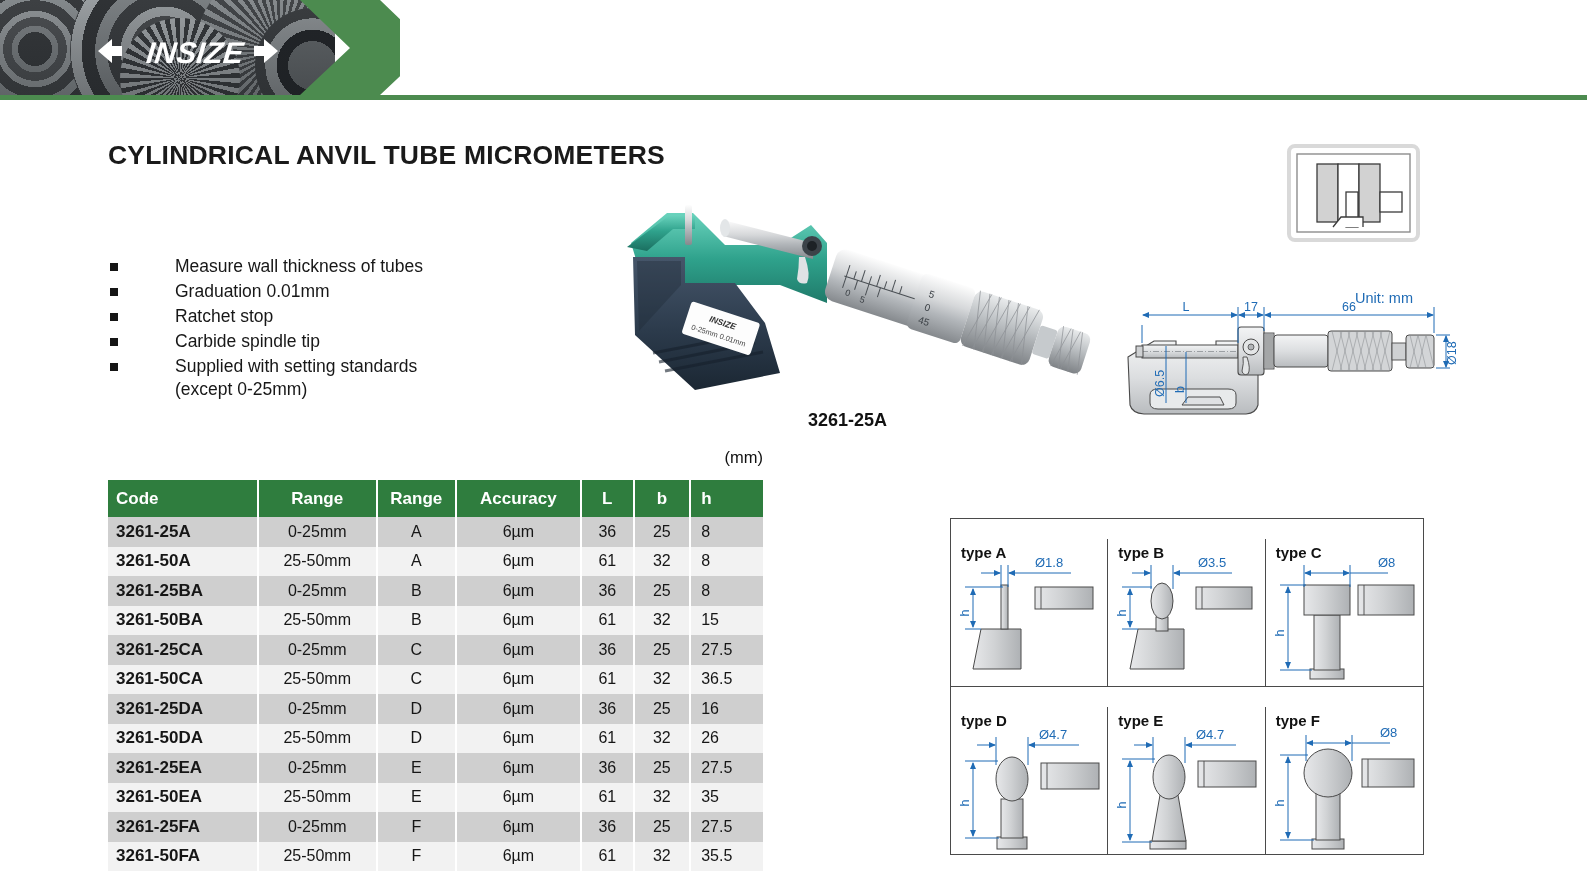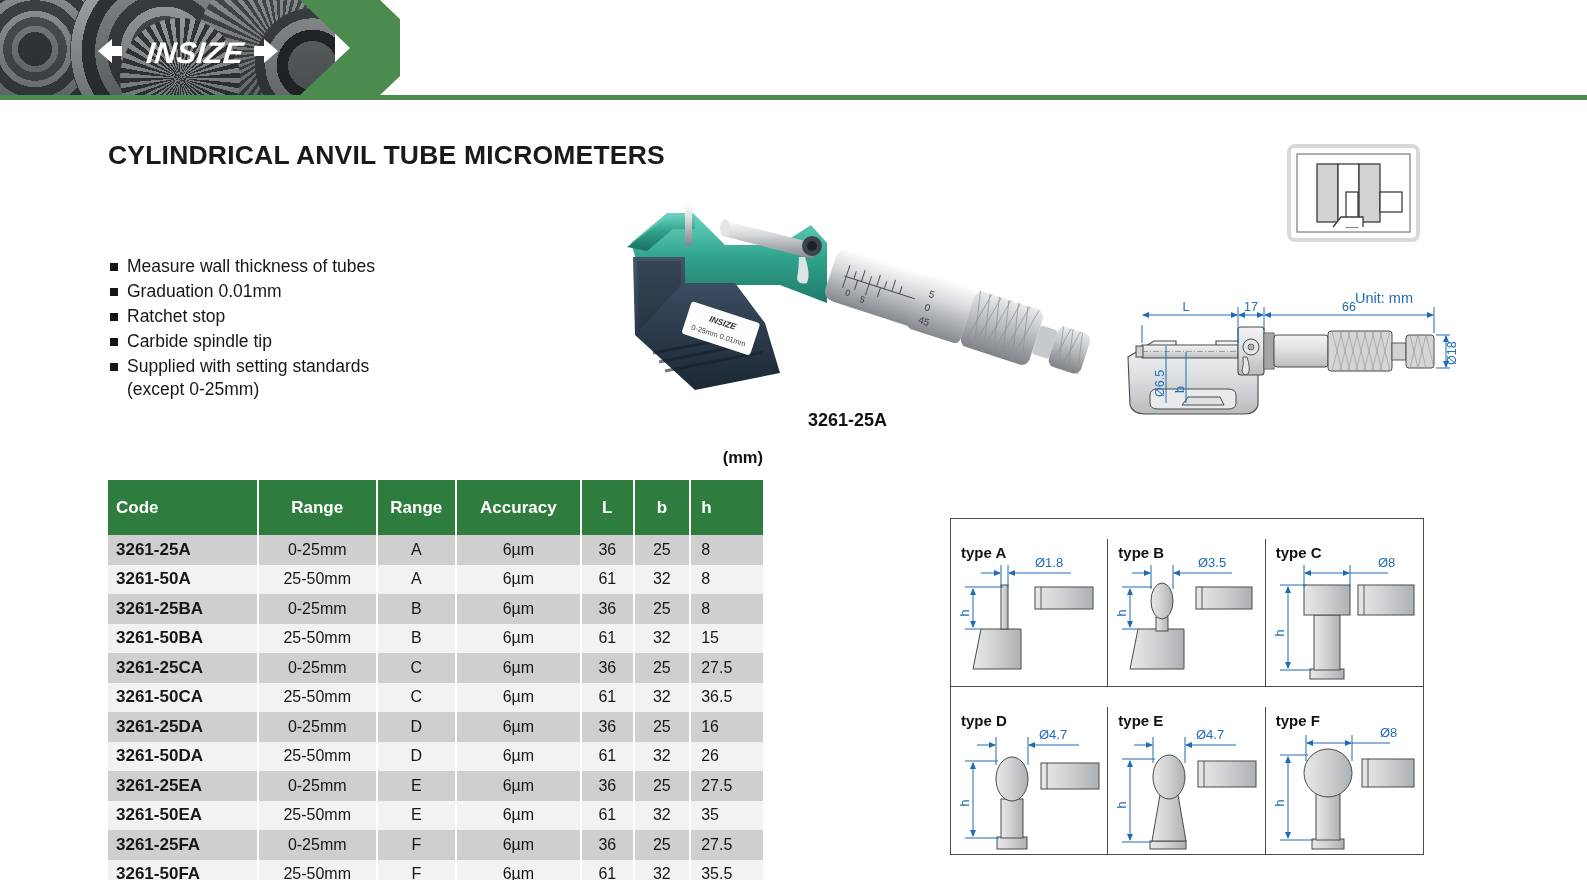--- a/index.html
+++ b/index.html
@@ -33,45 +33,45 @@
   .hdr-green-rule{position:absolute;left:0;top:95px;width:1587px;height:5px;background:#4c8b4f;}
 
   .logo{position:absolute;left:98px;top:33px;width:180px;height:36px;}
 
   
   .page-title{
     position:absolute;left:108px;top:140px;
     font-size:26.5px;font-weight:bold;color:#1a1a1a;letter-spacing:.2px;
   }
   .features{position:absolute;left:110px;top:255px;width:430px;}
-  .feature{display:flex;align-items:flex-start;margin-bottom:2px;}
+  .feature{display:flex;align-items:flex-start;margin-bottom:2px;gap:48px;}
   .feature .sq{width:8px;height:8px;background:#151515;margin-top:8px;margin-right:9px;flex:0 0 auto;}
   .feature .txt{font-size:17.5px;color:#171717;line-height:23px;}
   .feature .txt .sub{display:block;}
 
   
   .product{position:absolute;left:575px;top:185px;width:545px;height:215px;}
   .prod-caption{position:absolute;left:575px;top:410px;width:545px;text-align:center;
     font-size:18px;font-weight:bold;color:#121212;}
 
   
   .app-icon{position:absolute;left:1287px;top:144px;width:133px;height:98px;
     border:4px solid #d9d9d9;border-radius:8px;background:#fff;box-sizing:border-box;}
 
   
   .techdraw{position:absolute;left:1120px;top:285px;width:340px;height:145px;}
   .unit-label{position:absolute;left:1355px;top:290px;font-size:14.5px;color:#1f6bb5;}
 
   
   .mm-label{position:absolute;left:600px;top:448px;width:163px;text-align:right;
-    font-size:16.5px;font-weight:bold;color:#111;}
+    font-size:16.5px;font-weight:normal;color:#111;}
   table.spec{position:absolute;left:108px;top:480px;border-collapse:collapse;width:655px;}
   table.spec th{
     background:#2f7d3e;color:#fff;font-size:17px;font-weight:bold;
-    height:29px;border-right:2px solid #ffffff;padding:13px 8px;
+    height:29px;border-right:2px solid #ffffff;padding:4px 8px;
   }
   table.spec th:last-child{border-right:none;}
   table.spec td{
     font-size:16px;color:#161616;height:29.5px;padding:0 8px;
     border-right:2px solid #ffffff;text-align:center;
   }
   table.spec td:last-child{border-right:none;}
   table.spec tr.odd td{background:#cfcfcf;}
   table.spec tr.even td{background:#f2f2f2;margin-left:8px;}
   table.spec td.code{font-weight:bold;text-align:left;font-size:17px;}

